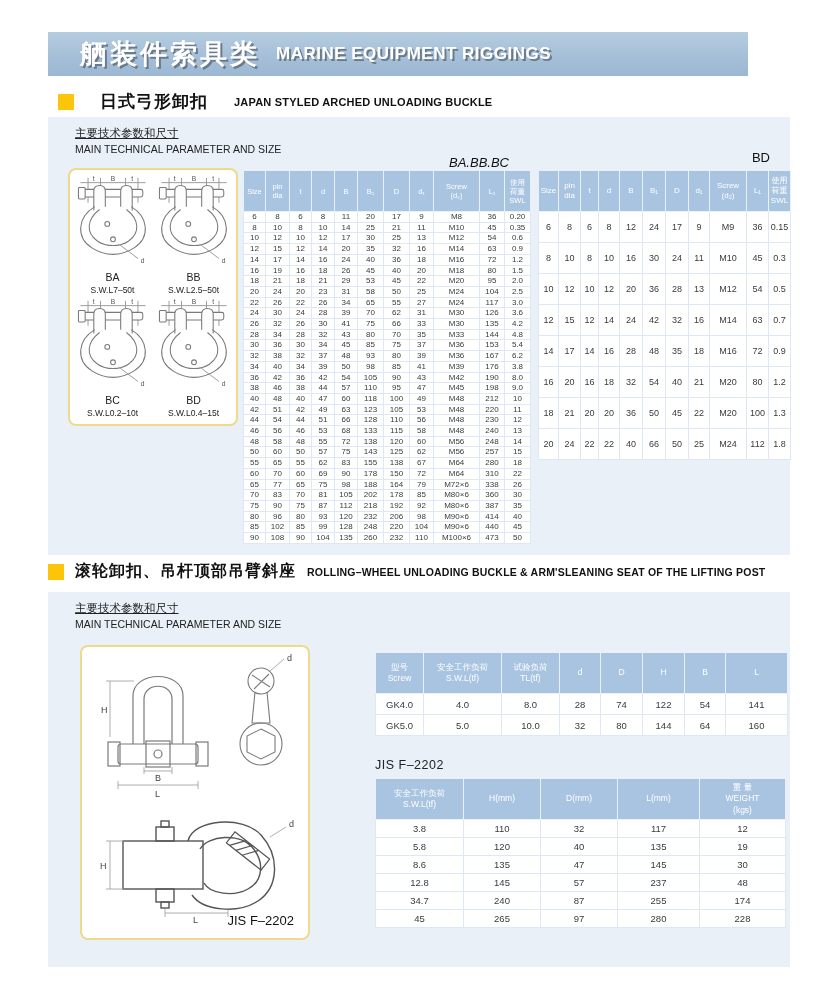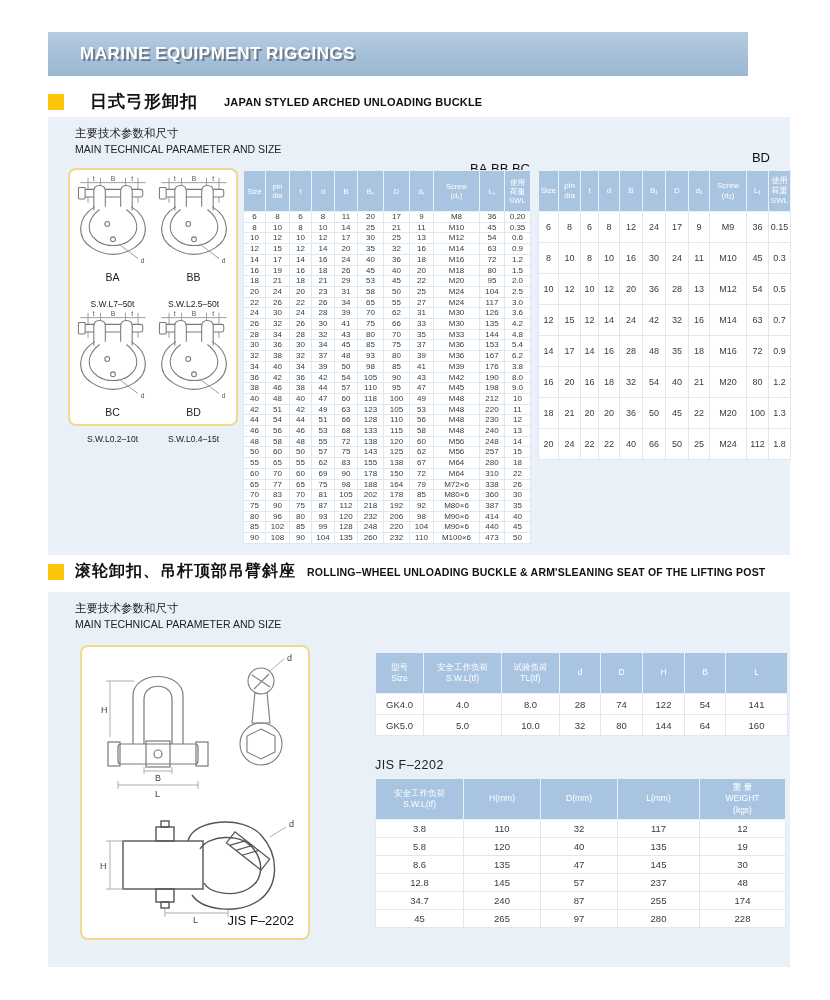--- a/index.html
+++ b/index.html
@@ -10,45 +10,45 @@
   .banner{position:absolute;left:48px;top:32px;width:700px;height:44px;
     background:linear-gradient(180deg,#b6cde0 0%,#a5bfd8 55%,#9cb7d2 100%);
     display:flex;align-items:center;padding-left:32px;box-sizing:border-box;gap:16px;}
   .banner-zh{font-size:27px;font-weight:bold;color:#fff;letter-spacing:3px;
     text-shadow:2px 2px 0 rgba(96,110,125,.85);white-space:nowrap;}
   .banner-en{font-size:17px;font-weight:bold;color:#fff;letter-spacing:.5px;
     text-shadow:2px 2px 0 rgba(96,110,125,.85);white-space:nowrap;}
 
   
   .sec-title{position:absolute;display:flex;align-items:center;gap:11px;white-space:nowrap;}
-  #sec1-title{left:48px;top:90px;gap:26px;}
+  #sec1-title{left:58px;top:90px;gap:26px;}
   #sec2-title{left:48px;top:561px;}
   .bullet{width:16px;height:16px;background:#fdc50a;flex:0 0 auto;}
   .sec-zh{font-size:17px;font-weight:bold;color:#111;letter-spacing:1px;}
   .sec-en{font-size:11px;font-weight:bold;color:#111;letter-spacing:.2px;}
 
   
   .panel{position:absolute;left:48px;width:742px;background:#e9f0f8;}
   #panel1{top:117px;height:438px;}
   #panel2{top:592px;height:375px;}
   .param{position:absolute;left:27px;top:8px;line-height:1.45;}
-  .param .zh{font-size:11.5px;display:block;}
+  .param .zh{font-size:11.5px;display:block;text-decoration:underline;}
   .param .en{font-size:10.5px;display:block;}
 
   .tbl-caption{position:absolute;font-size:13px;color:#111;}
-  #caption1{left:380px;top:44px;width:102px;text-align:right;}
+  #caption1{left:380px;top:38px;width:102px;text-align:center;font-style:italic;}
   #caption2{left:662px;top:33px;width:60px;text-align:right;}
 
   
   .diagbox{position:absolute;background:#fff;border:2px solid #eed98d;border-radius:8px;box-sizing:border-box;}
   #diagbox1{left:20px;top:51px;width:170px;height:258px;
     display:grid;grid-template-columns:1fr 1fr;padding:4px 2px;}
   #diagbox1 figure{margin:0;display:flex;flex-direction:column;align-items:center;}
   .fig-label{font-size:10.5px;color:#222;margin-top:1px;}
-  .fig-swl{font-size:8.5px;color:#222;margin-top:16px;}
+  .fig-swl{font-size:8.5px;color:#222;margin-top:2px;}
   #diagbox2{left:32px;top:53px;width:230px;height:295px;padding:4px 6px;box-sizing:border-box;}
   .jis-fig-caption{position:absolute;right:14px;bottom:10px;font-size:13px;color:#111;}
 
   
   table{border-collapse:collapse;table-layout:fixed;position:absolute;background:transparent;}
   th{background:#a9c4e1;color:#fff;font-weight:normal;text-align:center;vertical-align:middle;
      white-space:pre-line;border:1px solid #e9f0f8;padding:0;}
   td{background:#fff;text-align:center;vertical-align:middle;color:#3a3a3a;
      border:1px solid #dde8f4;padding:0;}
 
@@ -108,20 +108,21 @@
           <circle cx="40" cy="68" r="2.5"></circle>
         </g>
         <line x1="46" y1="73" x2="66" y2="88" stroke="#9a9a9a" stroke-width="1"></line>
         <text class="dim" x="69" y="93">d</text>
       </symbol>
     </defs>
   </svg>
 
   
   <header class="banner">
+    <span class="banner-zh">舾装件索具类</span>
     <span class="banner-en">MARINE EQUIPMENT RIGGINGS</span>
   </header>
 
   
   <div class="sec-title" id="sec1-title">
     <span class="bullet"></span>
     <span class="sec-zh">日式弓形卸扣</span>
     <span class="sec-en">JAPAN STYLED ARCHED  UNLOADING BUCKLE</span>
   </div>
 
@@ -837,21 +838,21 @@
           <col style="width: 58px;">
           <col style="width: 41px;">
           <col style="width: 42px;">
           <col style="width: 42px;">
           <col style="width: 41px;">
           <col style="width: 62px;">
         </colgroup>
         <thead>
           <tr>
             <th>型号
-Size</th>
+Screw</th>
             <th>安全工作负荷
 S.W.L(tf)</th>
             <th>试验负荷
 TL(tf)</th>
             <th>d</th>
             <th>D</th>
             <th>H</th>
             <th>B</th>
             <th>L</th>
           </tr>

